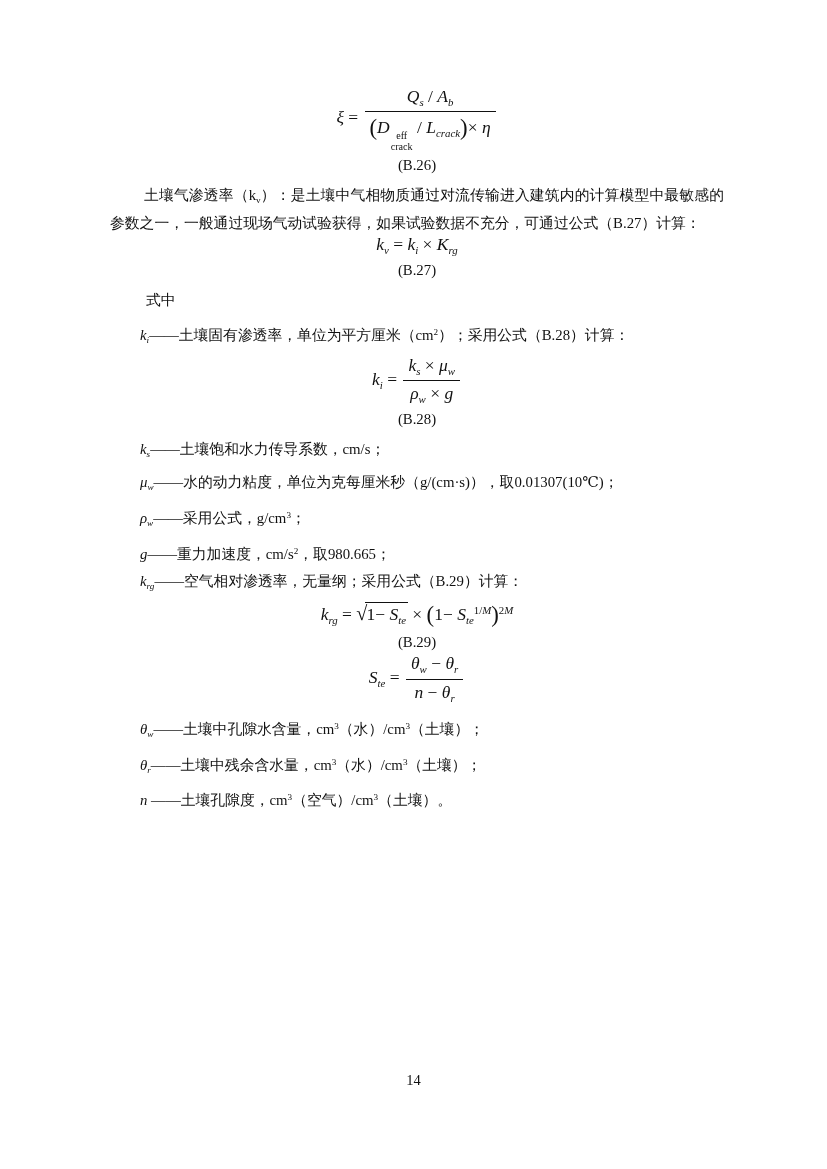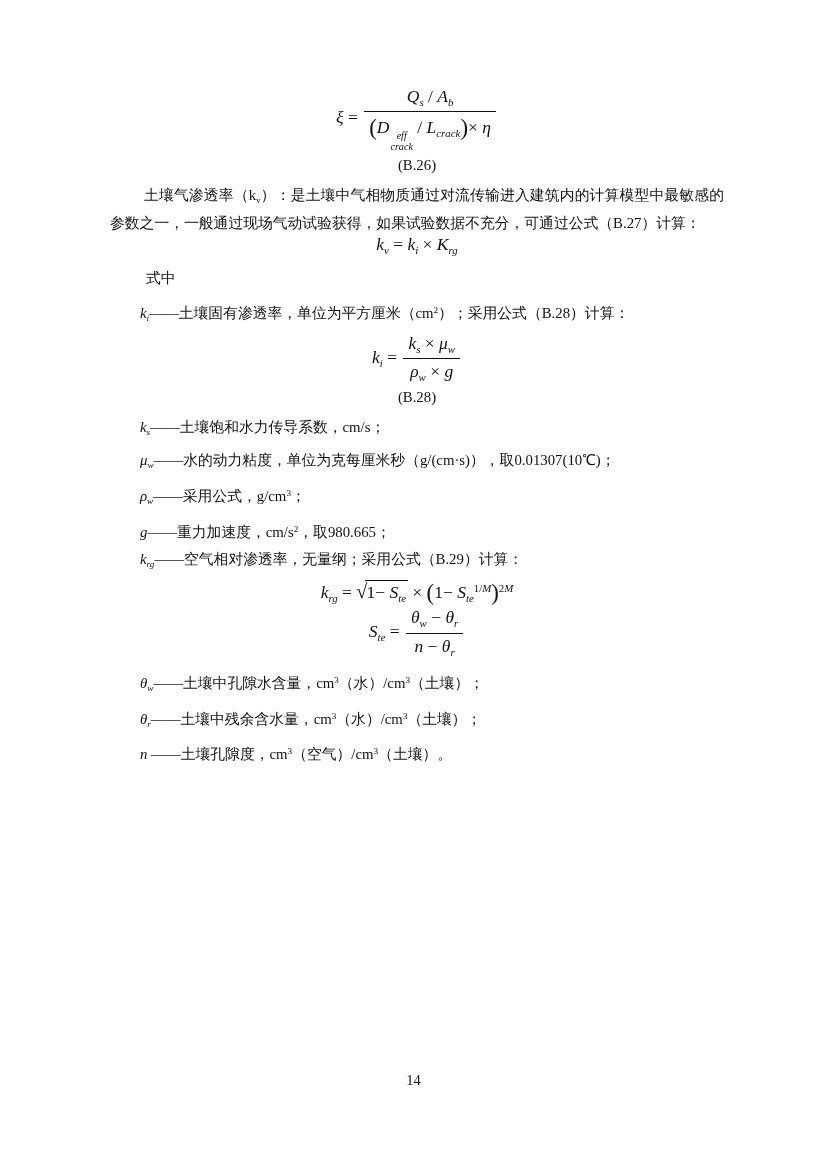--- a/index.html
+++ b/index.html
@@ -22,21 +22,20 @@
     text-align:justify; text-indent:2.3em;
   }
   .intro {
     margin:10px 0 0 36px;
     font-size:14.8px; line-height:22px;
   }
   .def {
     margin:0 0 0 30px;
     font-size:14.8px; line-height:27.5px;
     white-space:nowrap;
-    font-family:Liberation Serif, serif;
   }
   .def-group { margin-top:8px; }
   
   .eq-block { margin:0; }
   .eq-row {
     text-align:center;
     font-size:17.5px; line-height:1.25;
   }
   .eq-label {
     text-align:center;
@@ -55,21 +54,21 @@
   .frac {
     display:inline-flex; flex-direction:column;
     vertical-align:middle; text-align:center;
     margin:0 2px;
   }
   .frac .num { display:block; padding:0 5px 2px 5px; border-bottom:1.3px solid #111;text-align:center; }
   .frac .den { display:block; padding:2px 5px 0 5px; }
   .stack {
     display:inline-flex; flex-direction:column;
     font-size:0.58em; line-height:1.05;
-    vertical-align:-0.55em; font-style:italic;
+    vertical-align:-0.55em; 
     margin-left:1px;
   }
   .ovl { border-top:1.3px solid #111; padding:1px 2px 0 1px; margin-left:-2px; }
   
   .page-number {
     position:absolute; left:0; right:0; top:1072px;
     text-align:center; font-size:14.5px;
   }
 </style>
 </head>
@@ -86,20 +85,21 @@
                 <span class="stk-sub">crack</span>
               </span><span class="seg-n"> / </span><span class="seg-i">L</span><span class="seg-isub">crack</span><span class="seg-big">)</span><span class="seg-n">× </span><span class="seg-i">η</span></span>
           </span></div>
       <div class="eq-label">(B.26)</div>
     </div>
 
     <p class="para"><span class="seg-n">土壤气渗透率（k</span><span class="seg-sub">v</span><span class="seg-n">）：是土壤中气相物质通过对流传输进入建筑内的计算模型中最敏感的参数之一，一般通过现场气动试验获得，如果试验数据不充分，可通过公式（B.27）计算：</span></p>
 
     <div class="eq-block">
       <div class="eq-row"><span class="seg-i">k</span><span class="seg-isub">v</span><span class="seg-n"> = </span><span class="seg-i">k</span><span class="seg-isub">i</span><span class="seg-n"> × </span><span class="seg-i">K</span><span class="seg-isub">rg</span></div>
+      <div class="eq-label">(B.27)</div>
     </div>
 
     <p class="intro">式中</p>
 
     <p class="def def-group"><span class="seg-i">k</span><span class="seg-isub">i</span><span class="seg-n">——土壤固有渗透率，单位为平方厘米（cm</span><span class="seg-sup">2</span><span class="seg-n">）；采用公式（B.28）计算：</span></p>
 
     <div class="eq-block">
       <div class="eq-row"><span class="seg-i">k</span><span class="seg-isub">i</span><span class="seg-n"> = </span><span class="frac">
             <span class="num"><span class="seg-i">k</span><span class="seg-isub">s</span><span class="seg-n"> × </span><span class="seg-i">μ</span><span class="seg-isub">w</span></span>
             <span class="den"><span class="seg-i">ρ</span><span class="seg-isub">w</span><span class="seg-n"> × </span><span class="seg-i">g</span></span>
@@ -110,20 +110,21 @@
     <div class="def-group">
       <p class="def"><span class="seg-i">k</span><span class="seg-isub">s</span><span class="seg-n">——土壤饱和水力传导系数，cm/s；</span></p>
       <p class="def"><span class="seg-i">μ</span><span class="seg-isub">w</span><span class="seg-n">——水的动力粘度，单位为克每厘米秒（g/(cm·s)），取0.01307(10℃)；</span></p>
       <p class="def"><span class="seg-i">ρ</span><span class="seg-isub">w</span><span class="seg-n">——采用公式，g/cm</span><span class="seg-sup">3</span><span class="seg-n">；</span></p>
       <p class="def"><span class="seg-i">g</span><span class="seg-n">——重力加速度，cm/s</span><span class="seg-sup">2</span><span class="seg-n">，取980.665；</span></p>
       <p class="def"><span class="seg-i">k</span><span class="seg-isub">rg</span><span class="seg-n">——空气相对渗透率，无量纲；采用公式（B.29）计算：</span></p>
     </div>
 
     <div class="eq-block">
       <div class="eq-row"><span class="seg-i">k</span><span class="seg-isub">rg</span><span class="seg-n"> = </span><span class="seg-rad">√</span><span class="ovl"><span class="seg-n">1− </span><span class="seg-i">S</span><span class="seg-isub">te</span></span><span class="seg-n"> × </span><span class="seg-big">(</span><span class="seg-n">1− </span><span class="seg-i">S</span><span class="seg-isub">te</span><span class="seg-sup">1/</span><span class="seg-isup">M</span><span class="seg-big">)</span><span class="seg-sup">2</span><span class="seg-isup">M</span></div>
+      <div class="eq-label">(B.29)</div>
     </div>
 
 
     <div class="eq-block">
       <div class="eq-row"><span class="seg-i">S</span><span class="seg-isub">te</span><span class="seg-n"> = </span><span class="frac">
             <span class="num"><span class="seg-i">θ</span><span class="seg-isub">w</span><span class="seg-n"> − </span><span class="seg-i">θ</span><span class="seg-isub">r</span></span>
             <span class="den"><span class="seg-i">n</span><span class="seg-n"> − </span><span class="seg-i">θ</span><span class="seg-isub">r</span></span>
           </span></div>
     </div>
 

